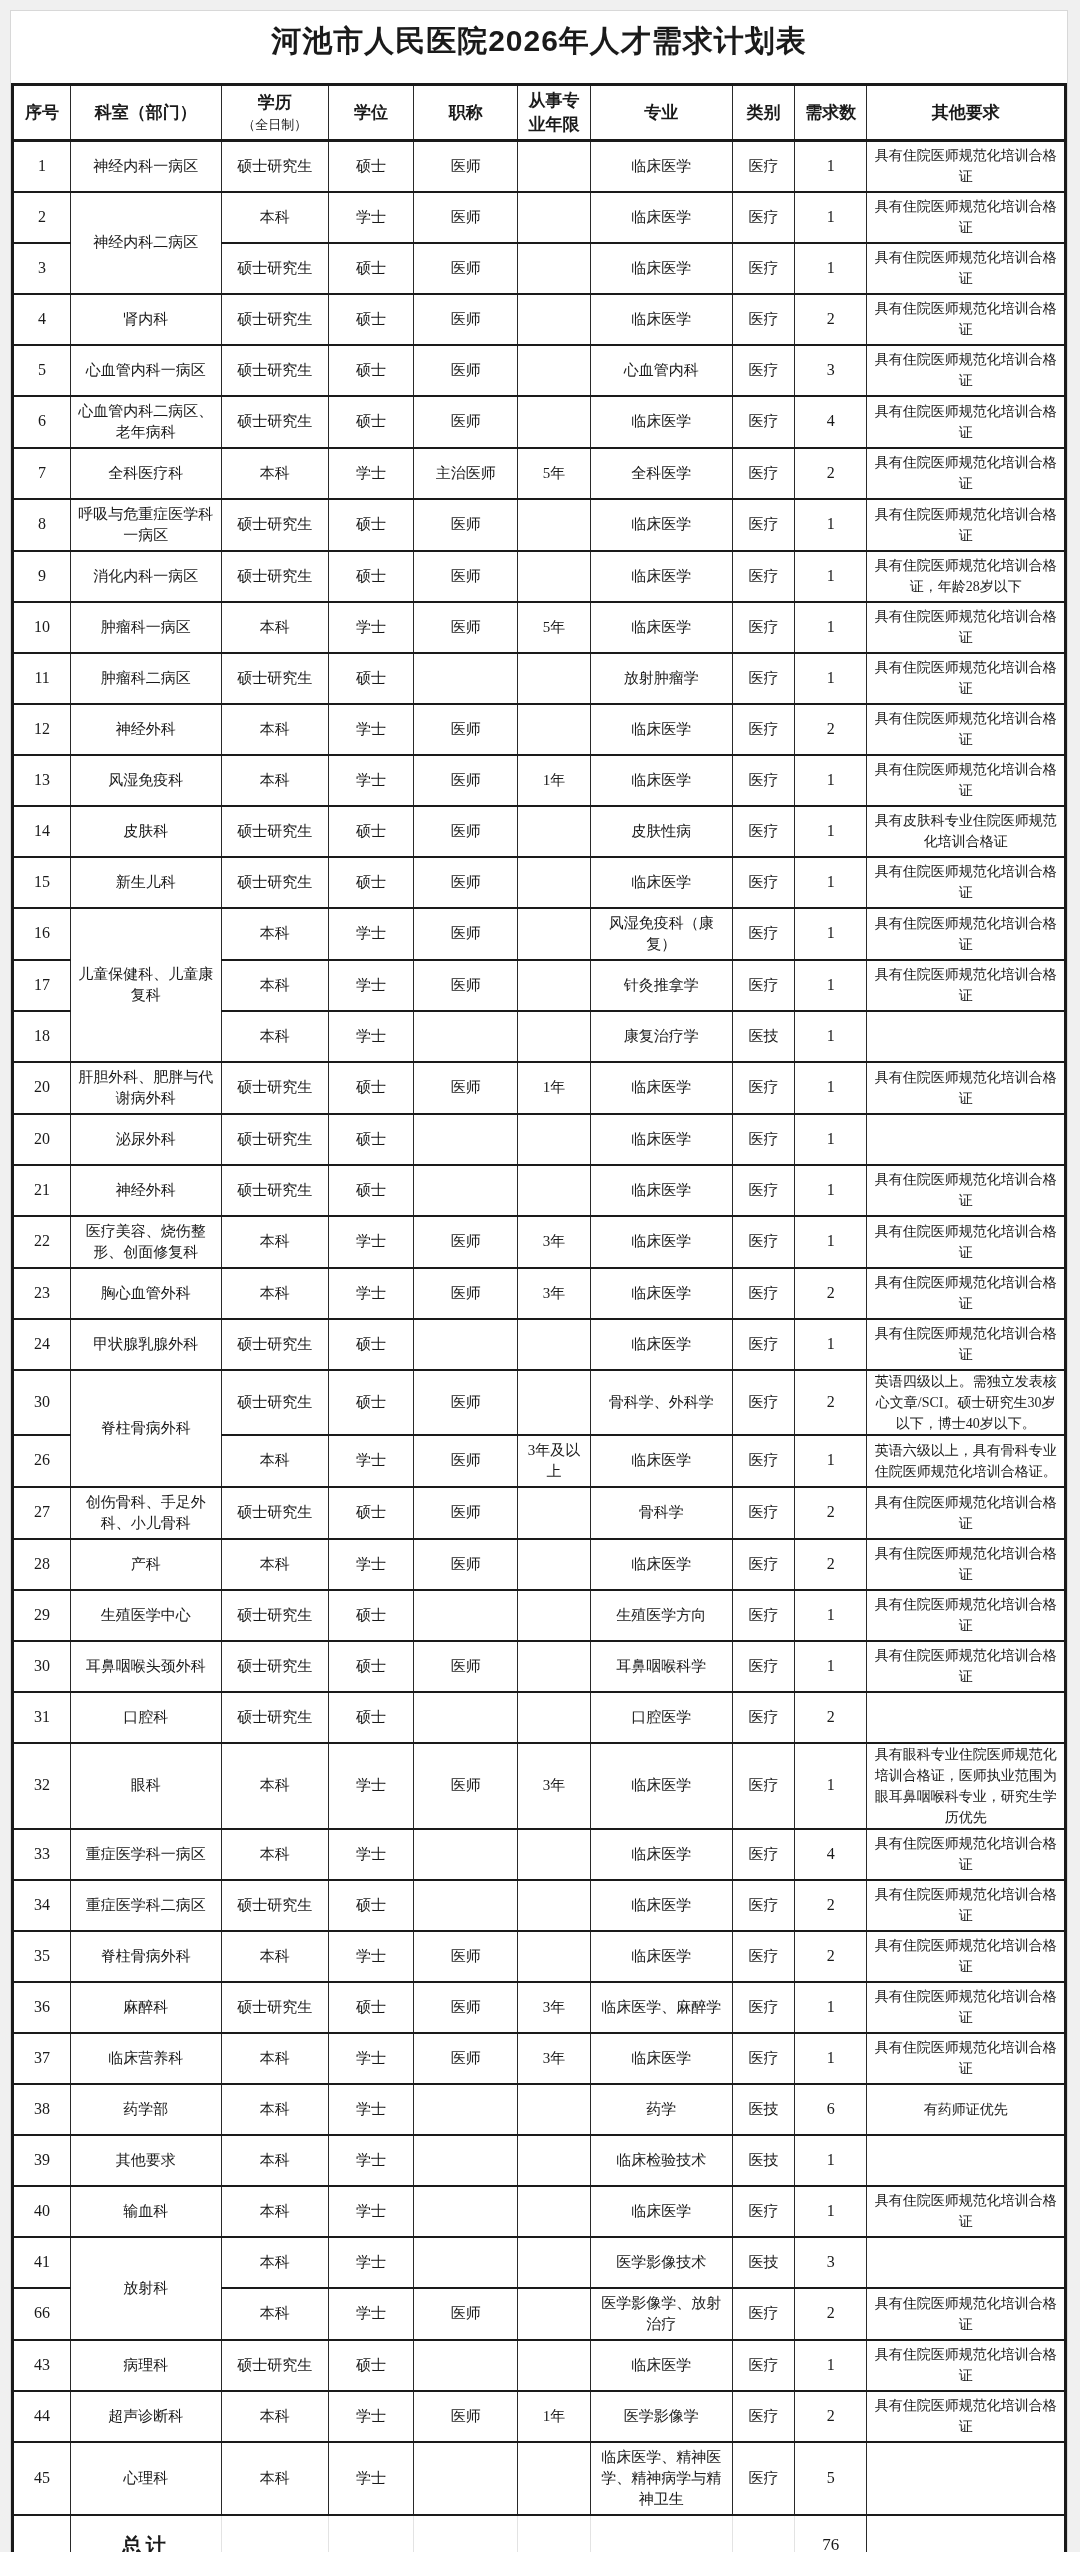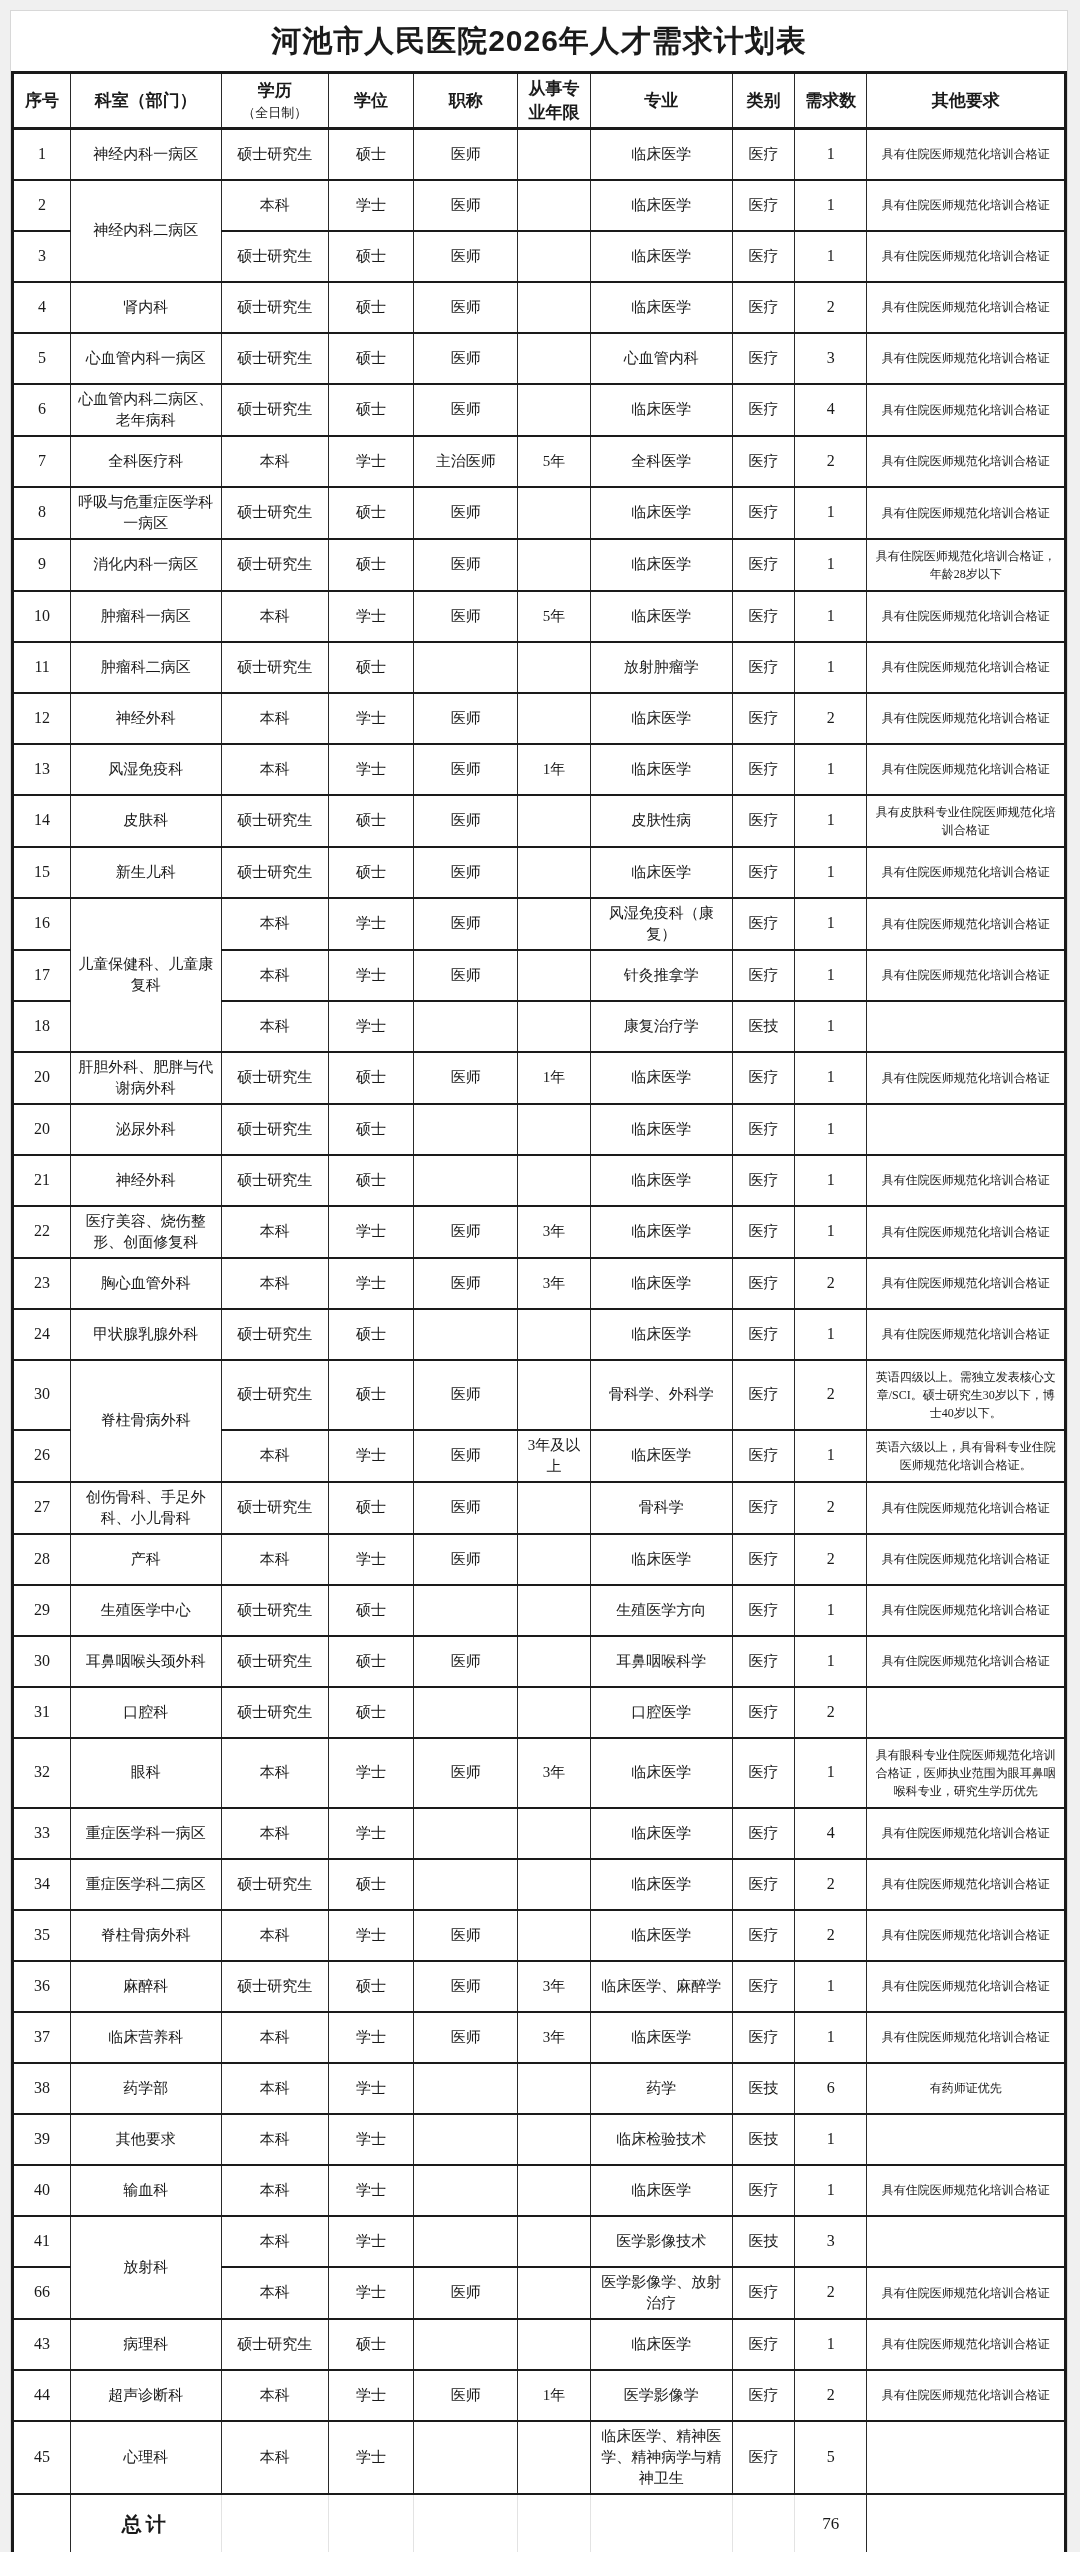--- a/index.html
+++ b/index.html
@@ -8,21 +8,21 @@
     background:#f0f0f0;
     color:#1a1a1a;
     font-family:"Liberation Serif","DejaVu Serif",serif;
     position:relative;
   }
   .sheet{
     position:absolute;left:10px;top:10px;width:1058px;min-height:2530px;
     background:#ffffff;border:1px solid #d8d8d8;box-sizing:border-box;
   }
   .title{
-    height:60px;line-height:60px;text-align:center;
+    height:72px;line-height:60px;text-align:center;
     font-family:"Liberation Sans","DejaVu Sans",sans-serif;
     font-weight:bold;font-size:30px;letter-spacing:1px;
     white-space:nowrap;overflow:hidden;
   }
   table{
     width:1056px;margin:0 auto;border-collapse:collapse;table-layout:fixed;
     border:3px solid #1a1a1a;
   }
   col.c-no{width:58px}col.c-dept{width:150px}col.c-edu{width:107px}
   col.c-deg{width:85px}col.c-title{width:104px}col.c-years{width:72px}
@@ -37,21 +37,21 @@
     overflow-wrap:break-word;
   }
   thead th{
     font-family:"Liberation Sans","DejaVu Sans",sans-serif;
     font-weight:bold;font-size:17px;height:56px;
     border-bottom:3px solid #1a1a1a;padding:2px 4px;
   }
   thead .hsub{font-size:13px;font-weight:normal;margin-top:1px;}
   tbody td{height:51px;}
   tbody tr.cont td{border-top:1px solid #4a4a4a;}
-  td.c-other{font-size:12px;line-height:1.5;padding:7px 7px;}
+  td.c-other{font-size:14px;line-height:1.5;padding:0 7px;}
   td.c-no,td.c-count{font-size:16px;}
   tr.total-row td{
     height:62px;border-top:2px solid #1a1a1a;border-bottom:3px solid #1a1a1a;
     border-left:1px solid #e3e3e3;border-right:1px solid #e3e3e3;
   }
   tr.total-row td.dark{border-left:1px solid #2a2a2a;border-right:1px solid #2a2a2a;}
   tr.total-row td.total-label{
     font-family:"Liberation Sans","DejaVu Sans",sans-serif;
     font-weight:bold;font-size:20px;letter-spacing:4px;
   }

